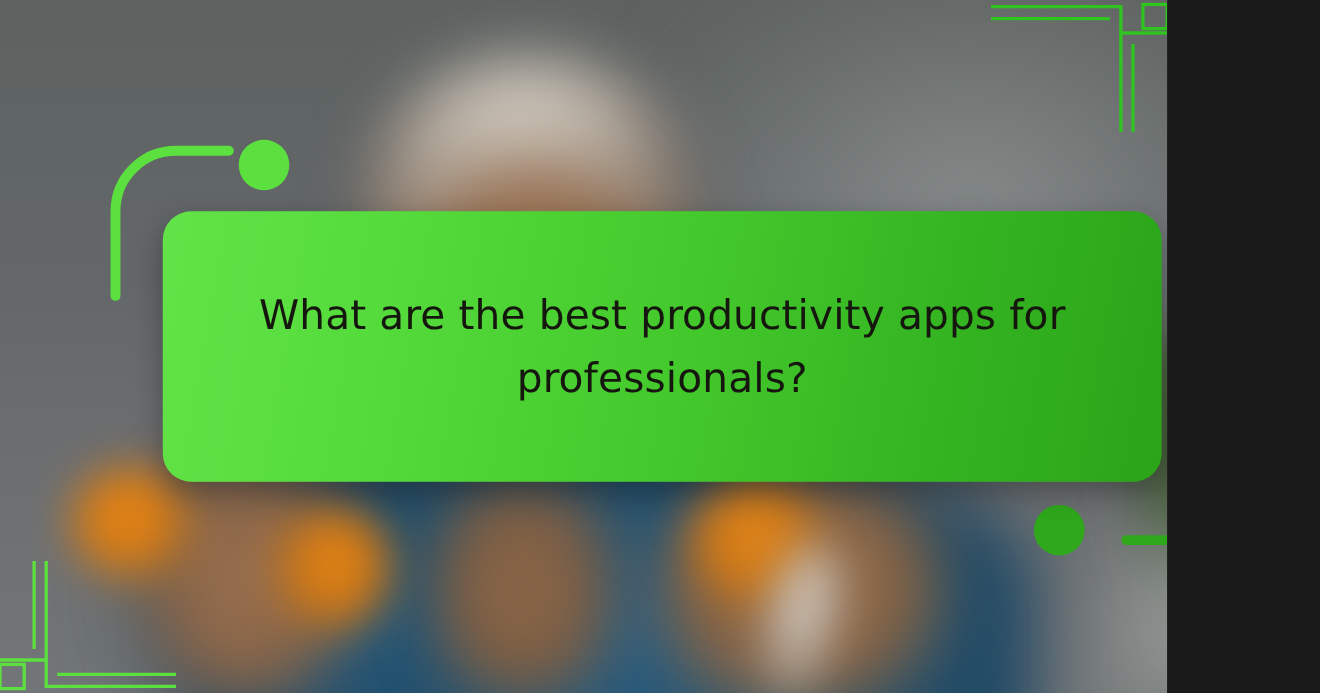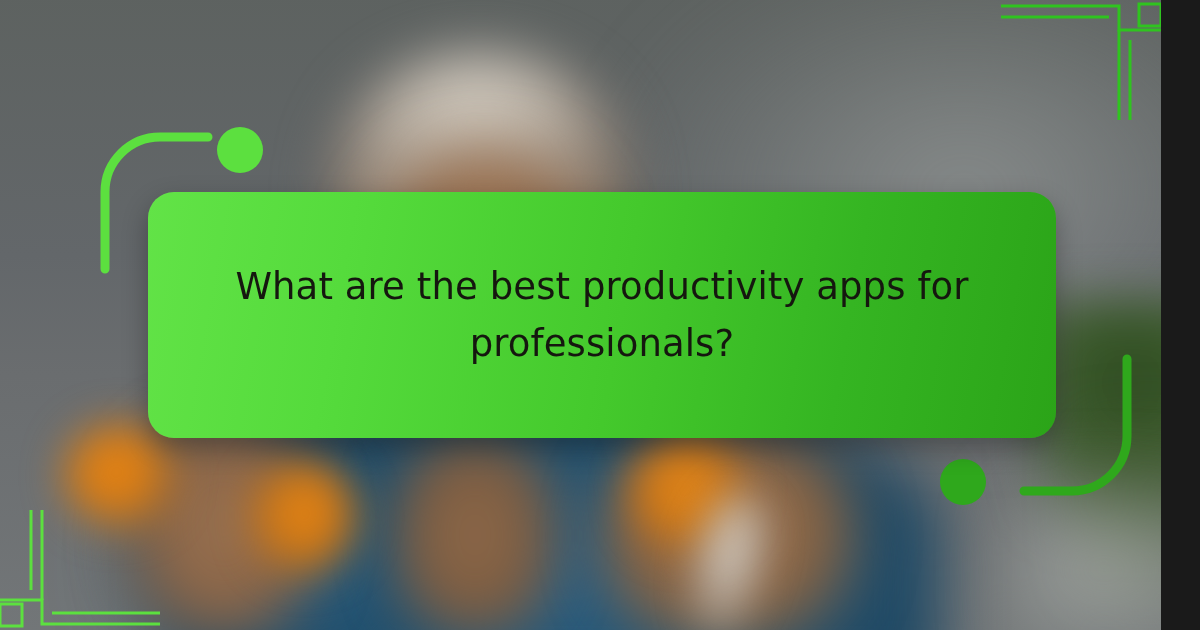--- a/index.html
+++ b/index.html
@@ -2,21 +2,21 @@
 <html><head>
 <meta charset="utf-8">
 <style>
   html, body {
     margin: 0;
     padding: 0;
     background: #1a1a1a;
   }
   #stage {
     position: relative;
-    width: 1161px;
+    width: 1061px;
     height: 630px;
     overflow: hidden;
     font-family: "DejaVu Sans", sans-serif;
     background: #6b6f6b;
   }
 
   
   .bg-layer {
     position: absolute;
     inset: 0;

